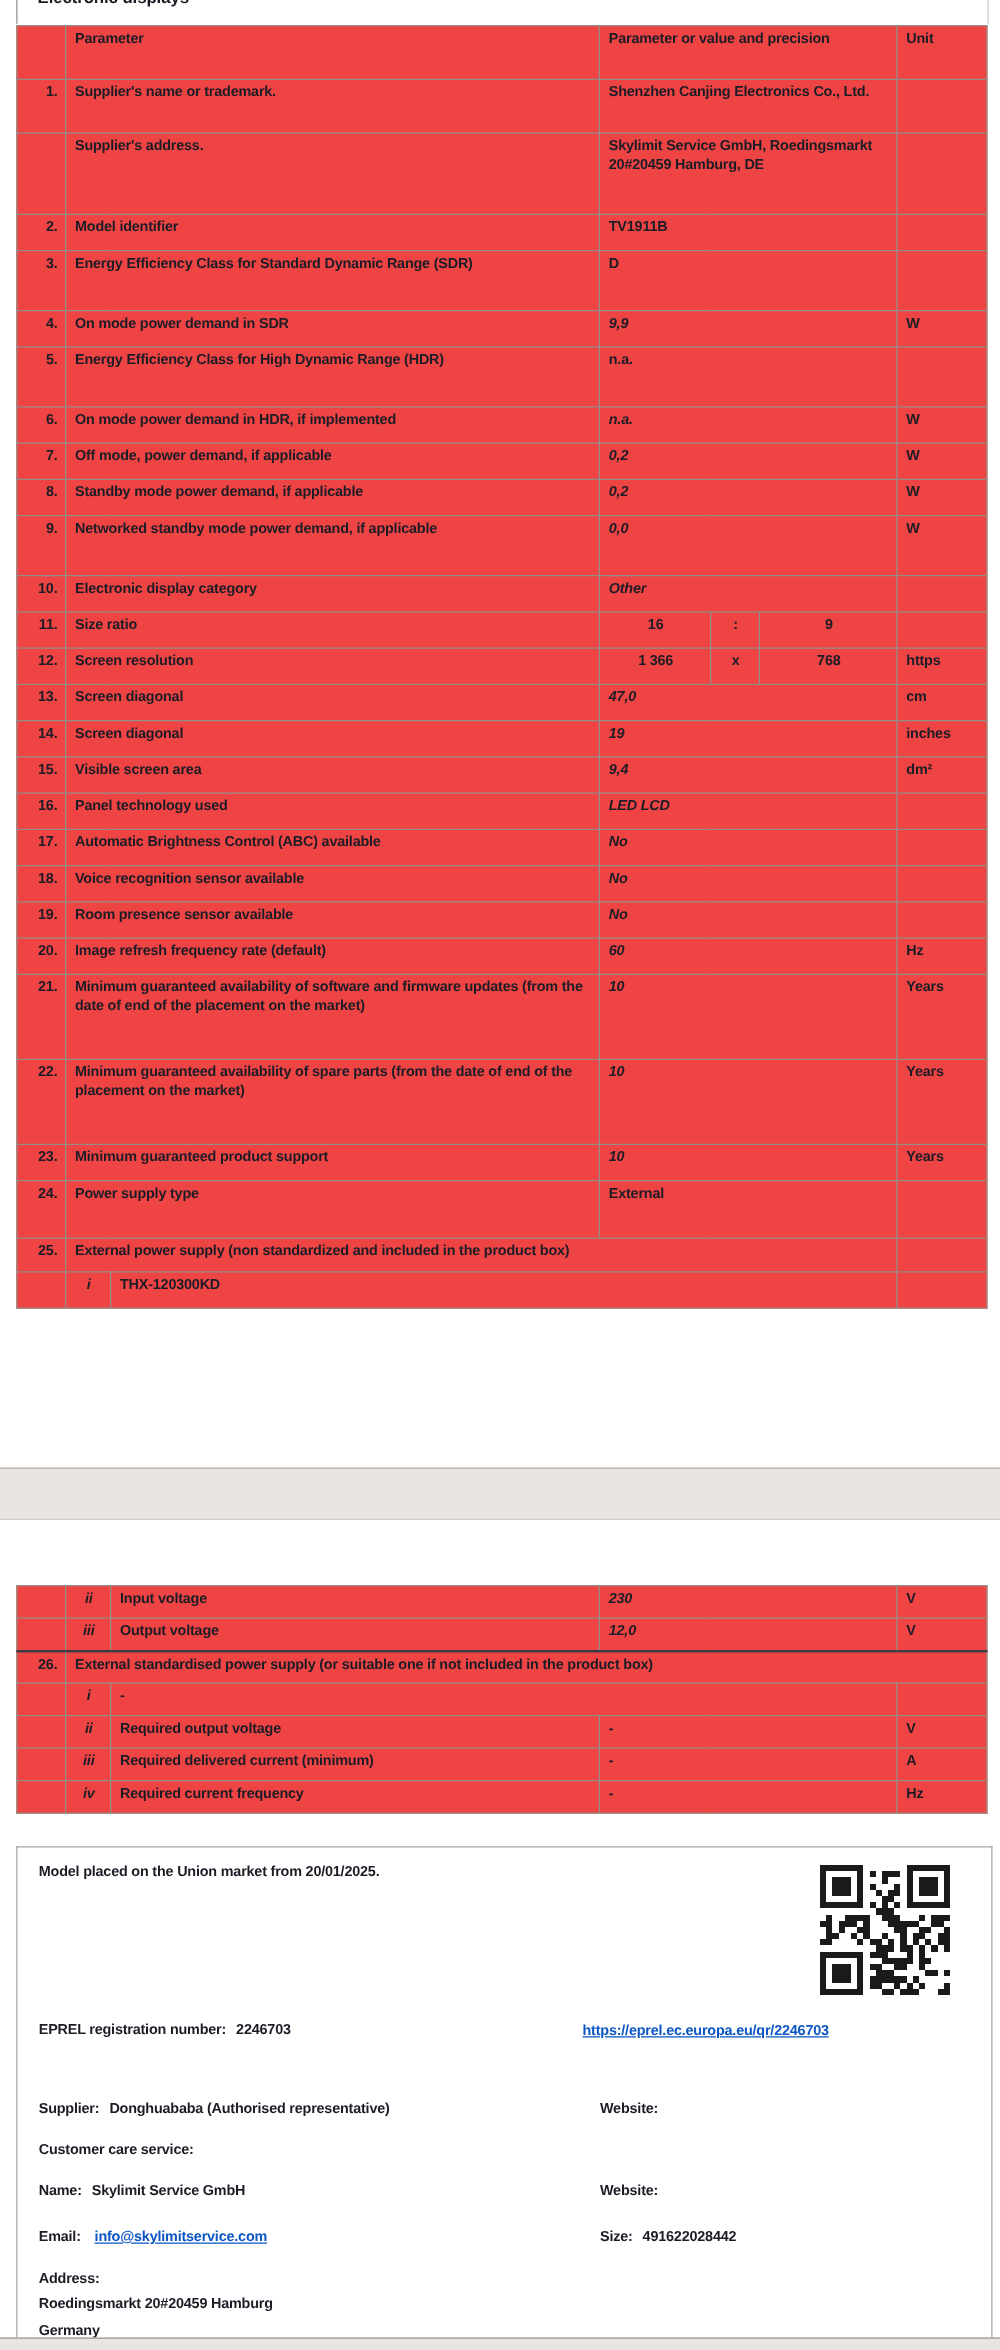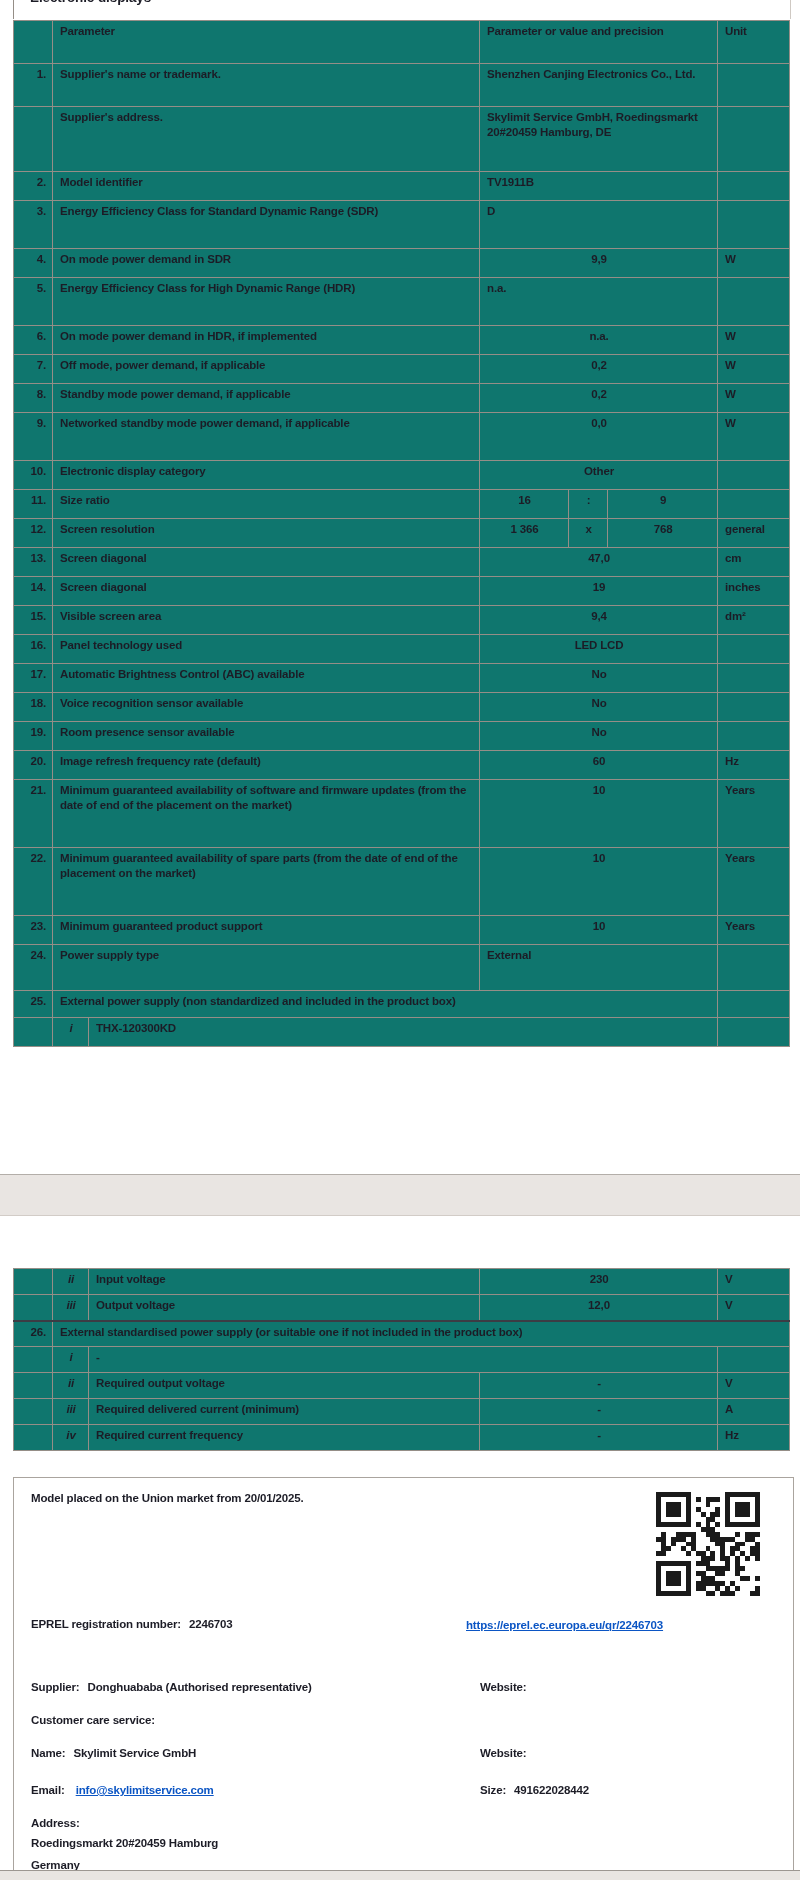--- a/index.html
+++ b/index.html
@@ -6,26 +6,26 @@
   .sheet{
     position:relative;width:800px;height:1880px;background:#ffffff;overflow:hidden;
     font-family:"Liberation Sans","DejaVu Sans",sans-serif;color:#1c1c26;
     filter:blur(.2px);
   }
   
   .title-clip{position:absolute;left:13px;top:0;width:776px;height:19px;overflow:hidden;
     border-left:1px solid #958e87;border-right:1px solid #cfc9c3;}
   .title-clip .t{margin:-10px 0 0 16px;font-size:13.5px;font-weight:700;letter-spacing:-.1px;}
   
-  table.fiche{border-collapse:collapse;table-layout:fixed;width:776px;background:#0f766e;}
+  table.fiche{border-collapse:collapse;table-layout:fixed;width:776px;background:#ef4444;}
   table.fiche td{border:1px solid #958e87;padding:3px 6px 2px 7px;vertical-align:top;
     font-size:11.5px;line-height:1.32;font-weight:600;letter-spacing:-.15px;
     word-wrap:break-word;overflow:hidden;}
   td.c-num{text-align:right;padding-right:5px;}
-  td.c-val-right{text-align:center;padding-right:16px;}
+  td.c-val-right{text-align:left;padding-right:16px;font-style:italic;}
   td.c-val-left{text-align:left;}
   td.c-unit{padding-left:5px;}
   td.c-sub{font-style:italic;text-align:center;padding-left:2px;padding-right:2px;}
   td.c-split{text-align:center;}
   tr.thick td{border-bottom:2.5px solid #3c3c44;}
   .tbl1{position:absolute;left:13px;top:20px;}
   .tbl2{position:absolute;left:13px;top:1268px;}
   .hdr td{font-weight:700;}
   
   .page-ind{position:absolute;top:1083px;left:0;width:772px;text-align:right;
@@ -145,21 +145,21 @@
           <td class="c-split" colspan="1">:</td>
           <td class="c-split" colspan="1">9</td>
           <td class="c-unit" colspan="1"></td>
         </tr>
         <tr style="height: 29px;">
           <td class="c-num" colspan="1">12.</td>
           <td colspan="2">Screen resolution</td>
           <td class="c-split" colspan="1">1 366</td>
           <td class="c-split" colspan="1">x</td>
           <td class="c-split" colspan="1">768</td>
-          <td class="c-unit" colspan="1">general</td>
+          <td class="c-unit" colspan="1">https</td>
         </tr>
         <tr style="height: 29px;">
           <td class="c-num" colspan="1">13.</td>
           <td colspan="2">Screen diagonal</td>
           <td class="c-val-right" colspan="3">47,0</td>
           <td class="c-unit" colspan="1">cm</td>
         </tr>
         <tr style="height: 29px;">
           <td class="c-num" colspan="1">14.</td>
           <td colspan="2">Screen diagonal</td>

